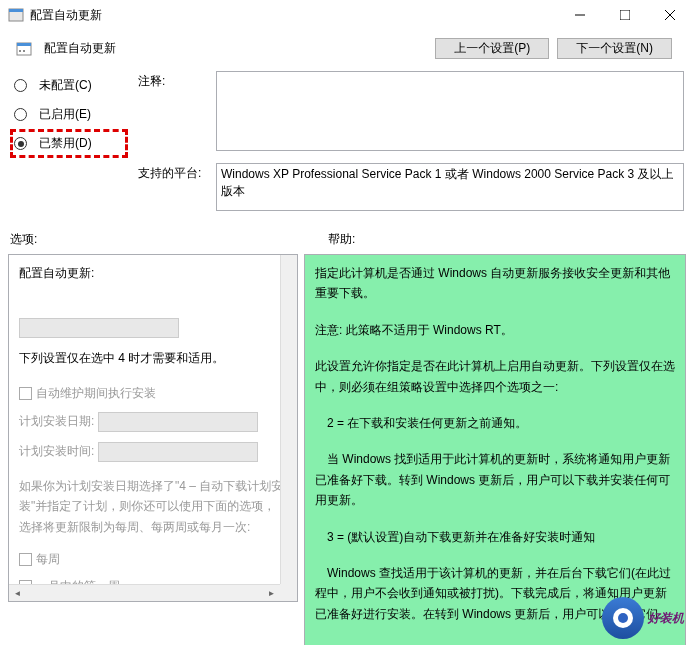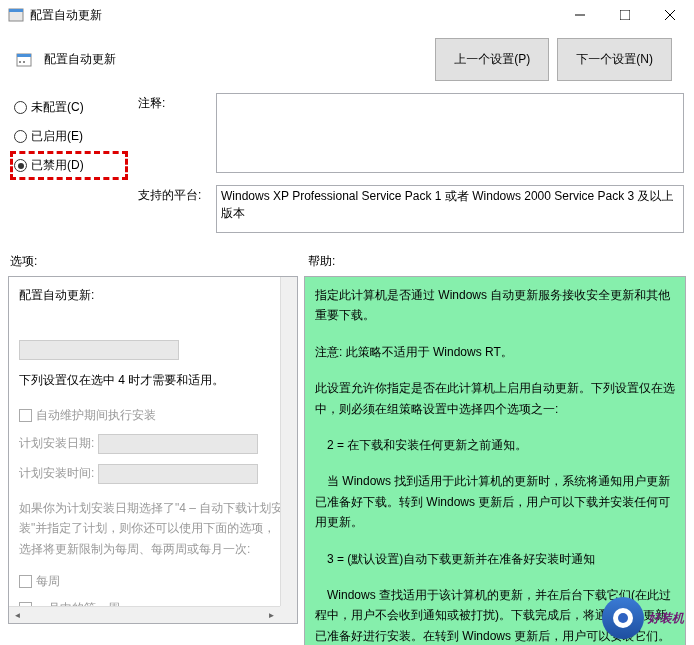--- a/index.html
+++ b/index.html
@@ -7,36 +7,36 @@
     
     .titlebar { height: 30px; display: flex; align-items: center; padding: 0 2px; background: #fff; }
     .titlebar-icon { width: 16px; height: 16px; margin: 0 6px; display: inline-flex; }
     .titlebar-text { flex: 1; }
     .win-controls { display: flex; }
     .win-btn { width: 45px; height: 30px; display: flex; align-items: center; justify-content: center; }
     .win-btn svg { width: 10px; height: 10px; }
     
     .subtitle-row { display: flex; align-items: center; padding: 8px 10px; gap: 6px; }
     .nav-buttons { margin-left: auto; display: flex; gap: 8px; padding-right: 12px; }
-    .nav-btn { padding: 12px 18px; border: 1px solid #adadad; background: #e1e1e1; }
+    .nav-btn { padding: 1px 18px; border: 1px solid #adadad; background: #e1e1e1; }
     
     .config-area { display: flex; padding: 4px 10px 0; gap: 10px; }
     .radio-col { width: 118px; }
-    .radio-item { display: flex; align-items: center; gap: 4px; padding: 6px 4px; }
+    .radio-item { display: flex; align-items: center; gap: 12px; padding: 6px 4px; }
     .radio-item.highlighted { border: 3px dashed #d00; padding: 3px 1px; }
     .radio { width: 13px; height: 13px; border-radius: 50%; border: 1px solid #333; display: inline-flex; align-items: center; justify-content: center; flex-shrink: 0; }
     .radio.checked::after { content: ""; width: 6px; height: 6px; border-radius: 50%; background: #333; }
     
     .right-col { flex: 1; }
     .field-row { display: flex; gap: 8px; margin-bottom: 12px; align-items: flex-start; }
     .field-label { width: 70px; text-align: left; padding-top: 2px; color: #000; }
     .comment-box { flex: 1; height: 80px; border: 1px solid #abadb3; background: #fff; padding: 2px 4px; }
     .platform-box { flex: 1; height: 48px; border: 1px solid #abadb3; background: #fff; padding: 2px 4px; line-height: 1.4; overflow: hidden; }
     
-    .mid-labels { display: flex; padding: 8px 10px 6px; }
+    .mid-labels { display: flex; padding: 8px 10px 6px; gap: 20px; }
     .mid-labels .lbl1 { width: 298px; }
     
     .panels { display: flex; gap: 6px; padding: 0 8px; }
     
     .options-panel { width: 290px; height: 348px; border: 1px solid #abadb3; background: #fff; position: relative; overflow: hidden; }
     .options-inner { padding: 10px; }
     .opt-title { margin-bottom: 36px; }
     .opt-note { margin: 12px 0 18px; line-height: 1.4; }
     .checkbox-row { display: flex; align-items: center; gap: 4px; margin: 10px 0; color: #999; }
     .checkbox { width: 13px; height: 13px; border: 1px solid #aaa; flex-shrink: 0; }

